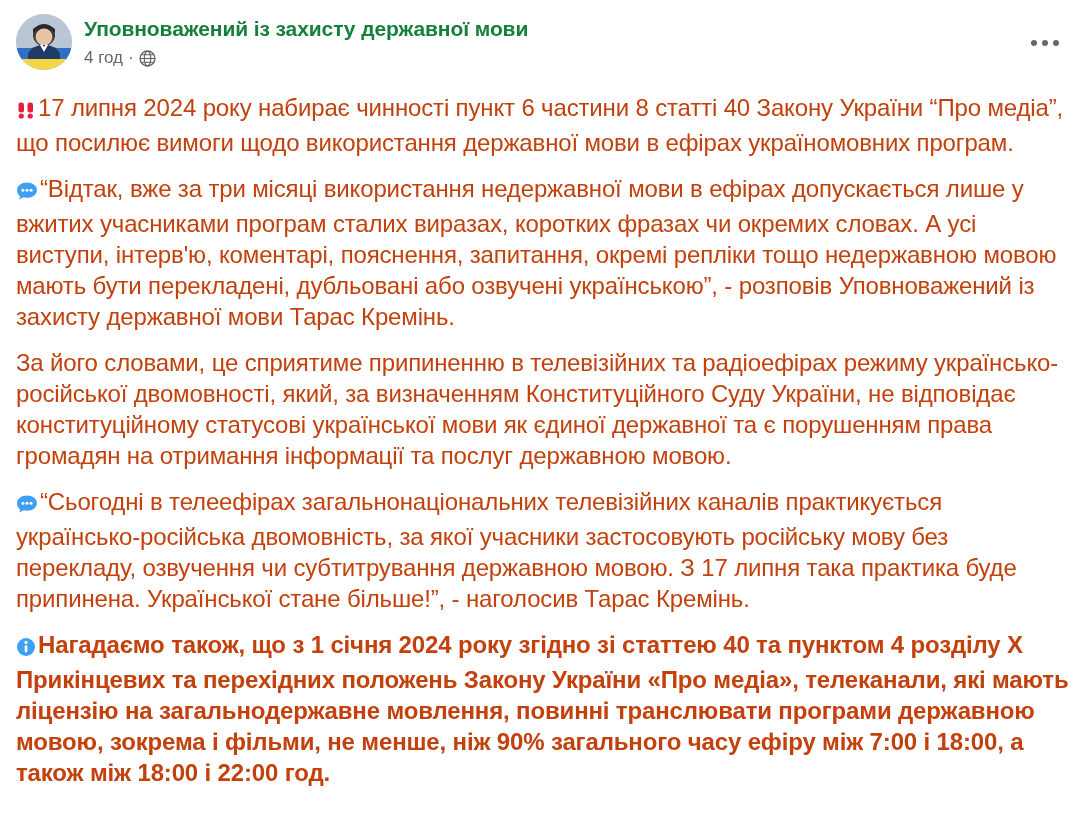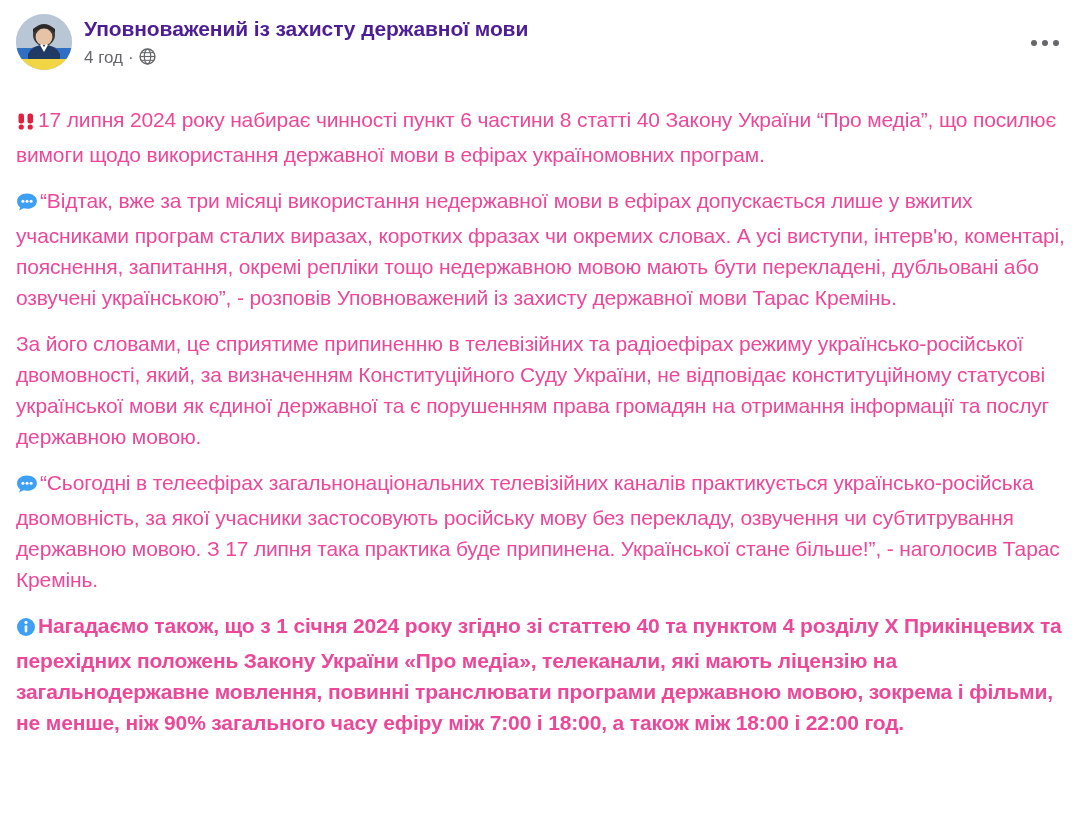--- a/index.html
+++ b/index.html
@@ -40,26 +40,26 @@
   .avatar svg { display: block; }
   .header-text {
     flex: 1 1 auto;
     min-width: 0;
     padding-top: 2px;
   }
   .page-name {
     font-size: 21px;
     font-weight: bold;
     line-height: 26px;
-    color: #4c1d95;
+    color: #15803d;
     letter-spacing: -0.1px;
   }
   .meta-row {
     display: flex;
-    align-items: flex-start;
+    align-items: center;
     gap: 5px;
     margin-top: 6px;
     font-size: 17px;
     color: #65676b;
     line-height: 20px;
   }
   .meta-sep { color: #65676b; }
   .globe-icon { display: inline-flex; align-items: center; }
   .more-button {
     position: absolute;
@@ -75,24 +75,24 @@
     border-radius: 6px;
   }
   .more-button span {
     width: 6px;
     height: 6px;
     border-radius: 50%;
     background: #65676b;
     display: block;
   }
   .post-body {
-    margin-top: 28px;
-    font-size: 21px;
+    margin-top: 16px;
+    font-size: 24px;
     line-height: 31px;
-    color: #ec4899;
+    color: #c2410c;
     letter-spacing: -0.15px;
   }
   .para {
     margin: 0 0 15px 0;
     white-space: normal;
   }
   .para:last-child { margin-bottom: 0; font-weight: bold; }
   .ico {
     display: inline-block;
     vertical-align: -4px;

